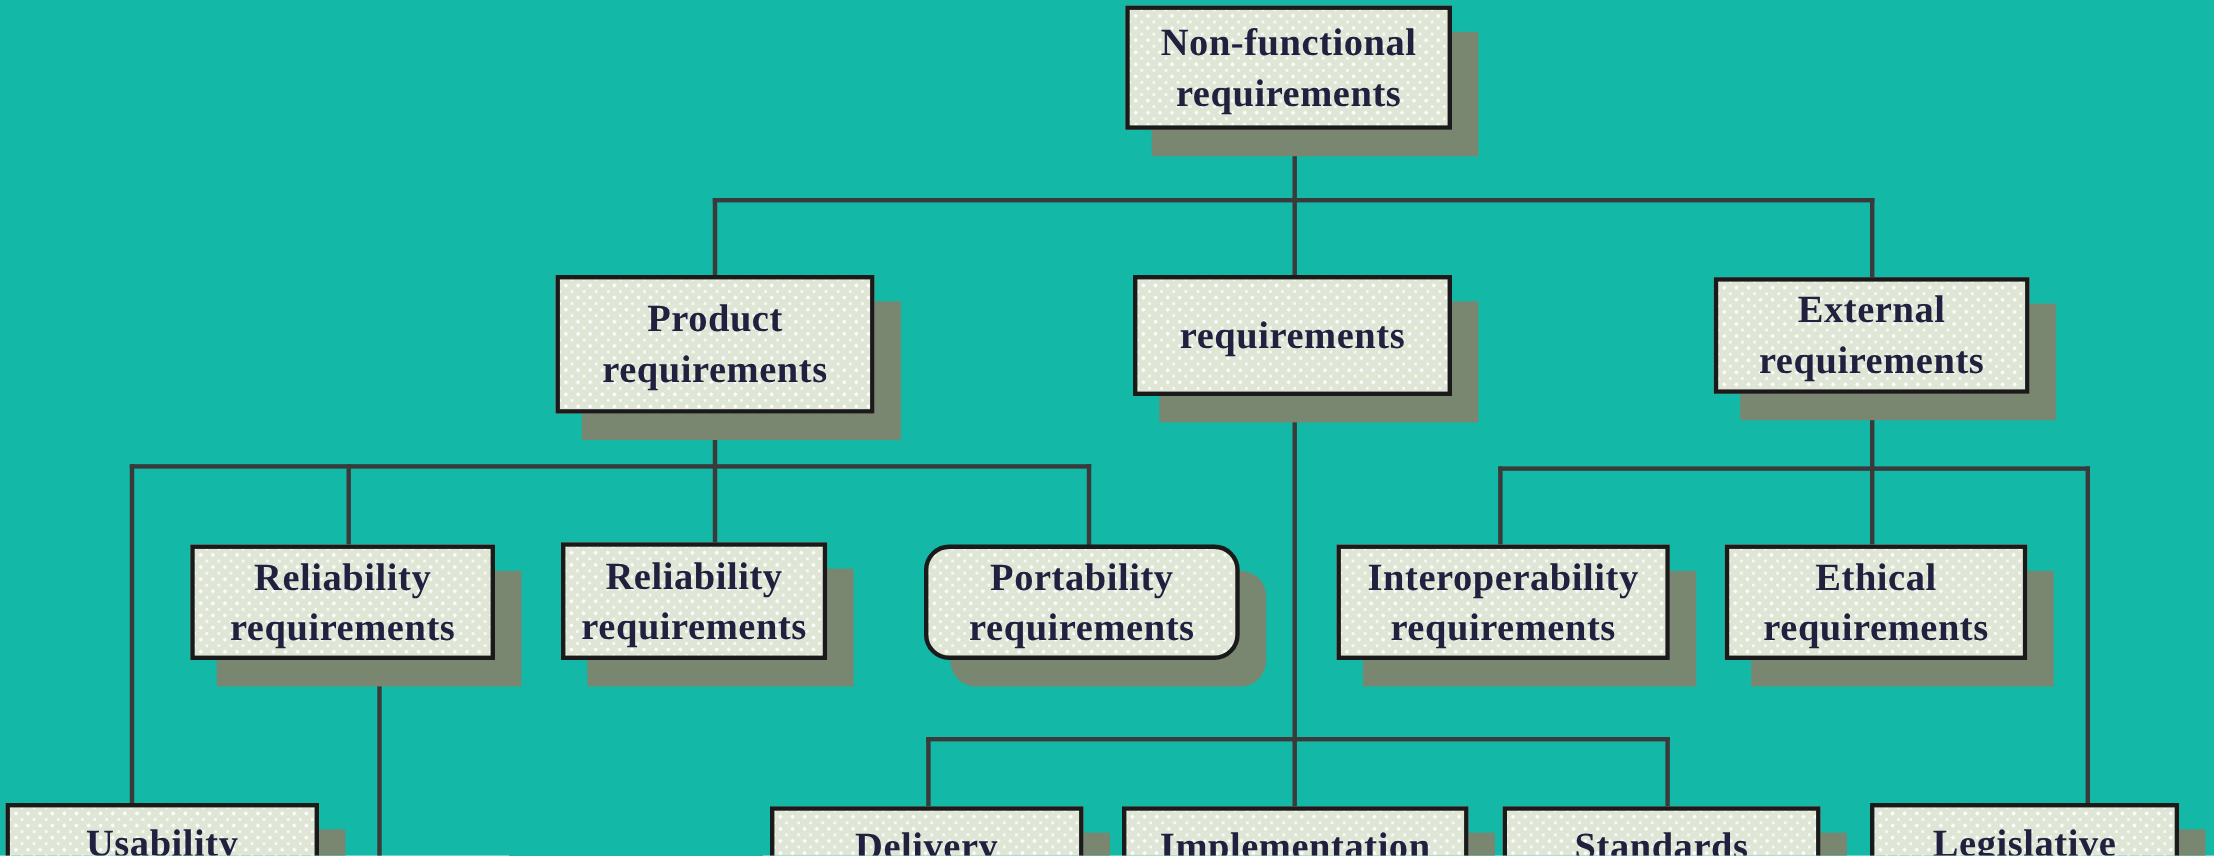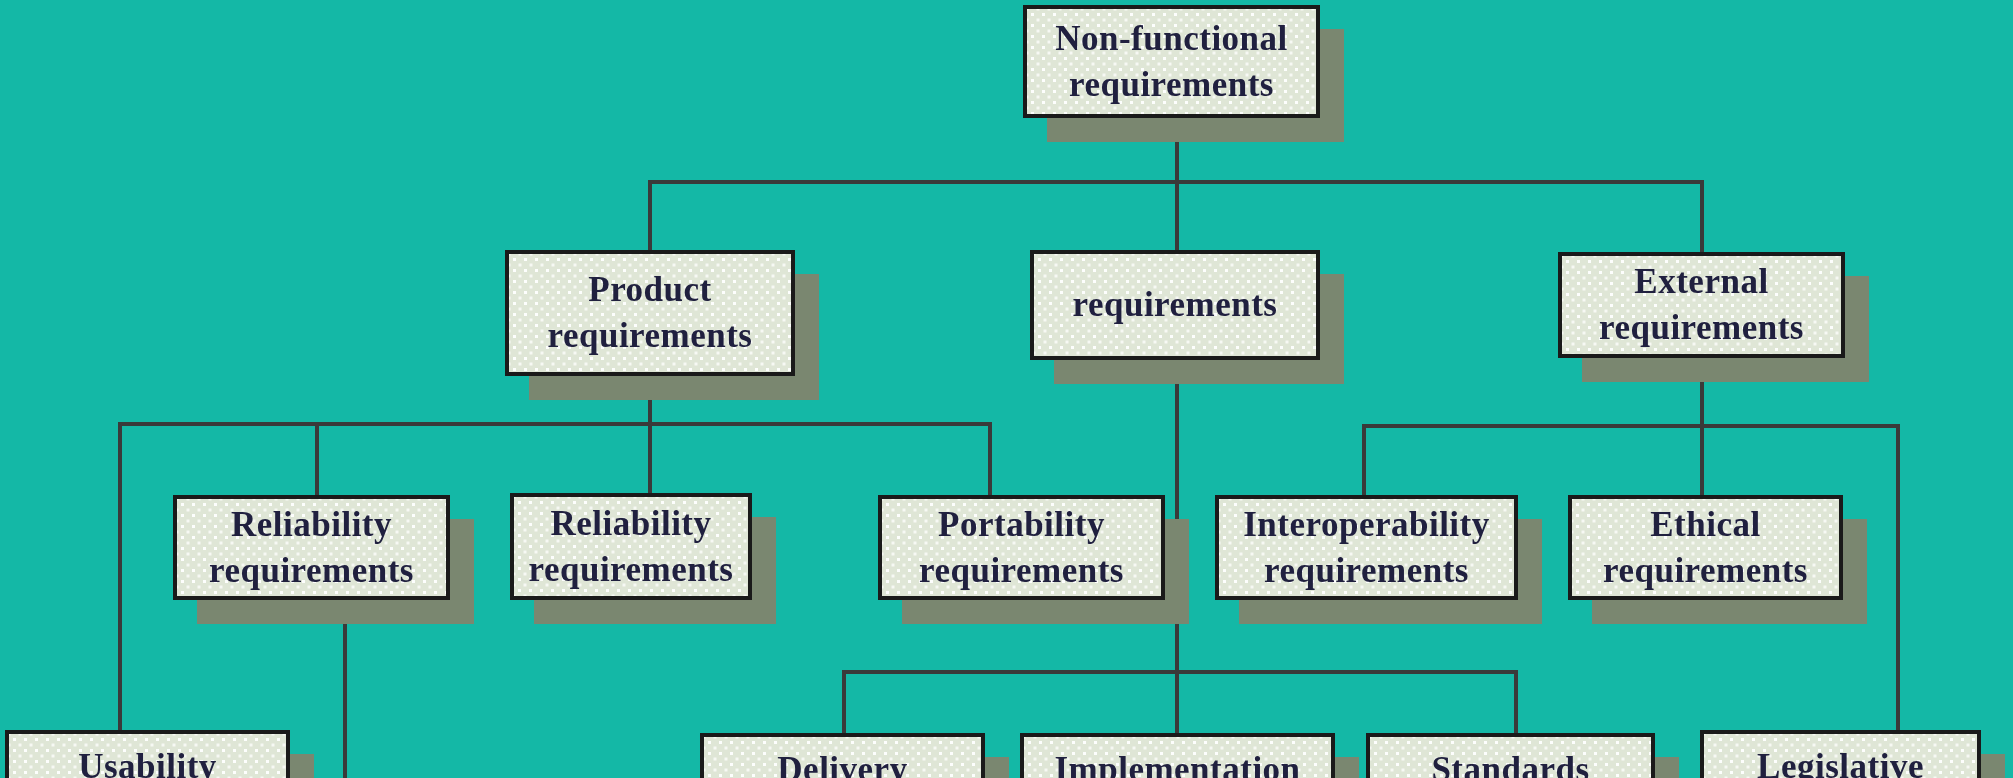--- a/index.html
+++ b/index.html
@@ -94,21 +94,21 @@
       <span class="label-line">requirements</span>
     </div>
     <div class="node" style="left: 173px; top: 495px; width: 277px; height: 105px;">
       <span class="label-line">Reliability</span>
       <span class="label-line">requirements</span>
     </div>
     <div class="node" style="left: 510px; top: 493px; width: 242px; height: 107px;">
       <span class="label-line">Reliability</span>
       <span class="label-line">requirements</span>
     </div>
-    <div class="node" style="left: 878px; top: 495px; width: 287px; height: 105px;">
+    <div class="node" style="left: 840px; top: 495px; width: 287px; height: 105px; border-radius: 23px;">
       <span class="label-line">Portability</span>
       <span class="label-line">requirements</span>
     </div>
     <div class="node" style="left: 1215px; top: 495px; width: 303px; height: 105px;">
       <span class="label-line">Interoperability</span>
       <span class="label-line">requirements</span>
     </div>
     <div class="node" style="left: 1568px; top: 495px; width: 275px; height: 105px;">
       <span class="label-line">Ethical</span>
       <span class="label-line">requirements</span>

